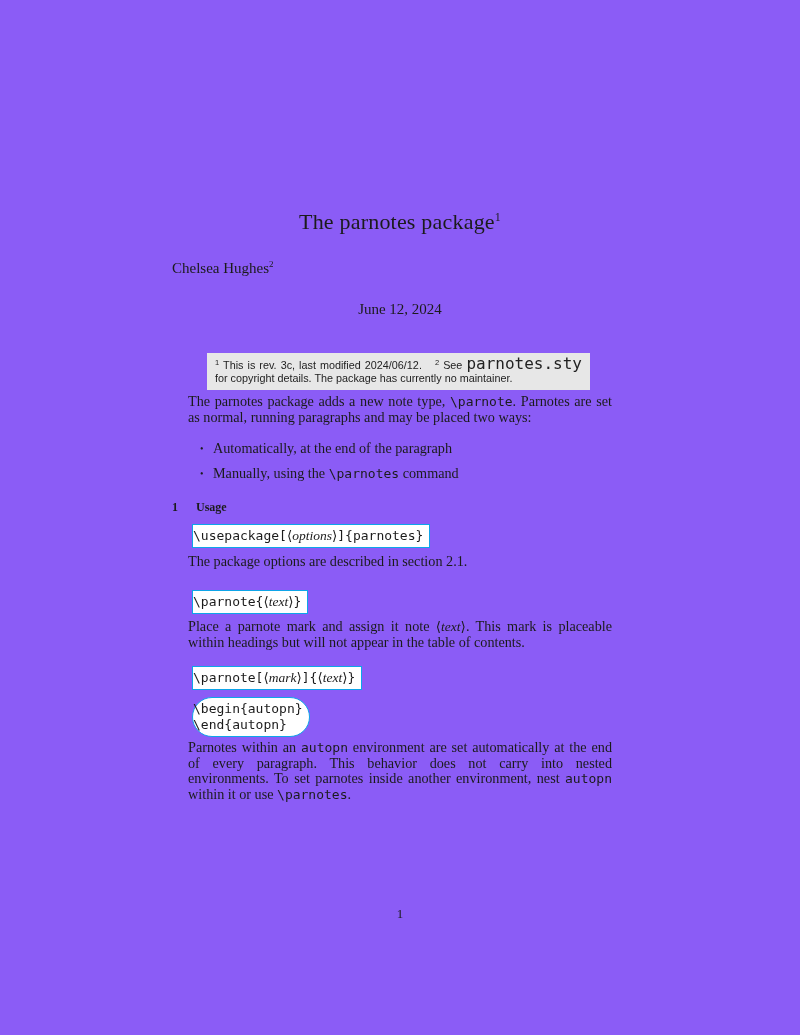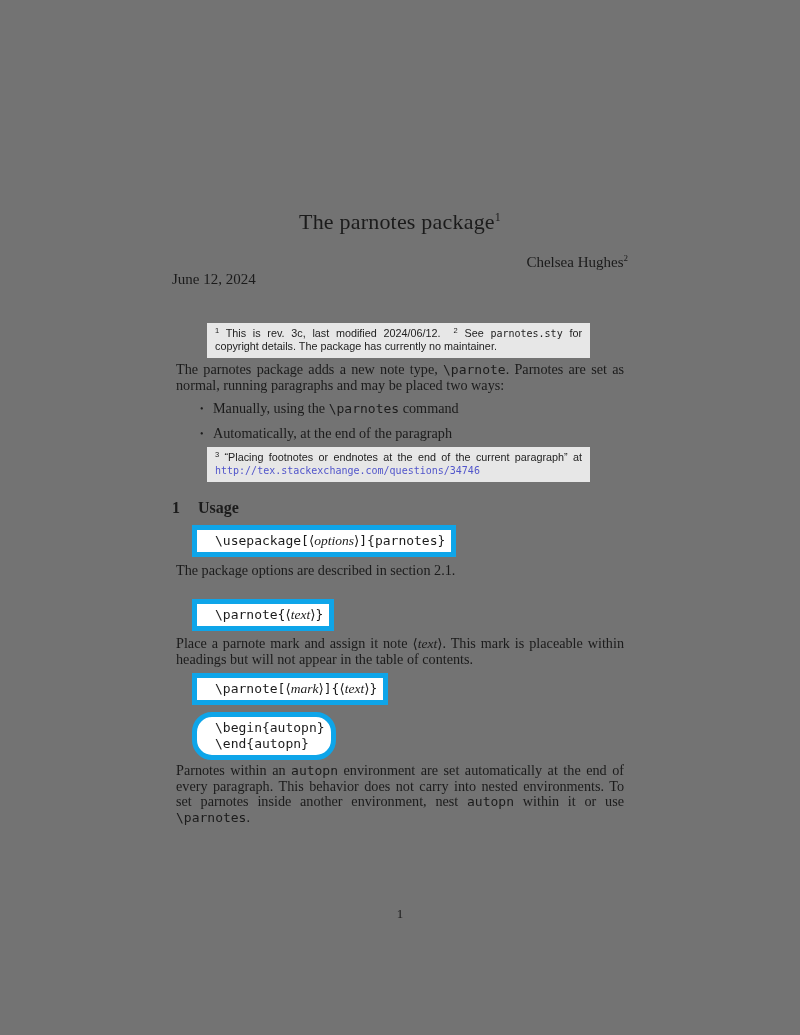--- a/index.html
+++ b/index.html
@@ -1,37 +1,37 @@
 <!DOCTYPE html>
 <html lang="en"><head>
 <meta charset="utf-8">
 <style>
   html,body{margin:0;padding:0;}
   body{background:#ffffff;width:800px;height:1035px;position:relative;
        font-family:"Liberation Serif","DejaVu Serif",serif;color:#1b1b1b;}
-  .page{position:absolute;inset:0;background:#737373;overflow:hidden;text-decoration:underline;}
+  .page{position:absolute;inset:0;background:#8b5cf6;overflow:hidden;text-decoration:underline;}
   .content{position:absolute;left:172px;top:0;width:456px;}
 
   h1.title{margin:210px 0 0 0;font-size:22px;line-height:24px;font-weight:400;
            text-align:center;letter-spacing:.2px;}
   h1.title sup{font-size:12px;}
-  .author{margin-top:20px;font-size:15px;text-align:right;}
+  .author{margin-top:26px;font-size:15px;text-align:left;}
   .author sup{font-size:9px;}
-  .date{margin-top:0;font-size:15px;text-align:left;}
+  .date{margin-top:24px;font-size:15px;text-align:center;}
 
   .notebox{margin:35px 38px 0 35px;background:#e7e7e7;padding:4px 8px 5px 8px;
            font-family:"Liberation Sans","DejaVu Sans",sans-serif;
            font-size:10.8px;line-height:13px;color:#222;text-align:justify;}
   .notebox sup{font-size:7.5px;vertical-align:4px;line-height:0;}
-  .notebox .tt{font-size:10px;}
+  .notebox .tt{font-size:16px;}
   .notebox .gap{display:inline-block;width:13px;}
   .notebox.second{margin-top:6px;}
   .link{color:#5155cb;overflow-wrap:anywhere;}
 
-  p{margin:4px;font-size:14.2px;line-height:15.6px;text-align:justify;hyphens:auto;}
+  p{margin:16px;font-size:14.2px;line-height:15.6px;text-align:justify;hyphens:auto;}
   p.intro{margin-top:4px;}
   p.inspired{margin-top:9px;}
   p.load{margin-top:12px;}
   p.options{margin-top:6px;}
   p.place{margin-top:5px;}
   p.asabove{margin-top:5px;}
   p.autopn-desc{margin-top:3px;}
 
   ul.bullets{margin:8px 0 0 0;padding:0;list-style:none;}
   ul.bullets li{position:relative;margin-top:0;padding-left:41px;
@@ -41,25 +41,25 @@
                         font-size:10px;line-height:15.6px;}
 
   .tt{font-family:"DejaVu Sans Mono","Liberation Mono",monospace;font-size:13px;}
   .ph{font-family:"Liberation Serif","DejaVu Serif",serif;font-size:13.5px;}
   .ph i{font-family:"Liberation Serif","DejaVu Serif",serif;}
   sup{line-height:0;}
   p sup{font-size:9px;}
 
   .tex-e{display:inline-block;transform:translateY(3px);margin:0 -1px;}
 
-  h2.section{margin:15px 0 0 0;font-size:16px;line-height:22px;font-weight:700;}
+  h2.section{margin:15px 0 0 0;font-size:12px;line-height:22px;font-weight:700;}
   h2.section .secnum{display:inline-block;margin-right:18px;}
 
-  .codebox{margin:6px 0 0 20px;width:fit-content;border:5px solid #0ea5e9;
-           padding:3px 6px 3px 18px;font-size:13px;line-height:16px;
+  .codebox{margin:6px 0 0 20px;width:fit-content;border:1px solid #0ea5e9;
+           padding:3px 6px 3px 0;font-size:13px;line-height:16px;
            background:#ffffff;white-space:nowrap;}
   .codebox.cb2{margin-top:20px;}
   .codebox.cb3{}
   .codebox.cb4{margin-top:7px;border-radius:20px;}
 
   .pageno{position:absolute;left:0;right:0;top:906px;text-align:center;
           font-size:13px;color:#1b1b1b;}
 </style>
 </head>
 <body>
@@ -69,26 +69,25 @@
 
     <h1 class="title">The parnotes package<sup>1</sup></h1>
     <div class="author">Chelsea Hughes<sup>2</sup></div>
     <div class="date">June 12, 2024</div>
 
     <div class="notebox first"><sup>1</sup> This is rev. 3c, last modified 2024/06/12.<span class="gap"></span><sup>2</sup> See <span class="tt">parnotes.sty</span> for copyright details. The package has currently no maintainer.</div>
 
     <p class="intro">The parnotes package adds a new note type, <span class="tt">\parnote</span>. Parnotes are set as normal, running paragraphs and may be placed two ways:</p>
 
     <ul class="bullets">
+      <li>Automatically, at the end of the paragraph</li>
       <li>Manually, using the <span class="tt">\parnotes</span> command</li>
-      <li>Automatically, at the end of the paragraph</li>
     </ul>
 
 
-    <div class="notebox second"><sup>3</sup> “Placing footnotes or endnotes at the end of the current paragraph” at <span class="tt link">http://tex.stackexchange.com/questions/34746</span></div>
 
     <h2 class="section">
       <span class="secnum">1</span><span>Usage</span>
     </h2>
 
 
     <div class="codebox cb1"><span class="tt">\usepackage[</span><span class="ph">⟨<i>options</i>⟩</span><span class="tt">]{parnotes}</span></div>
 
     <p class="options">The package options are described in section 2.1.</p>
 

